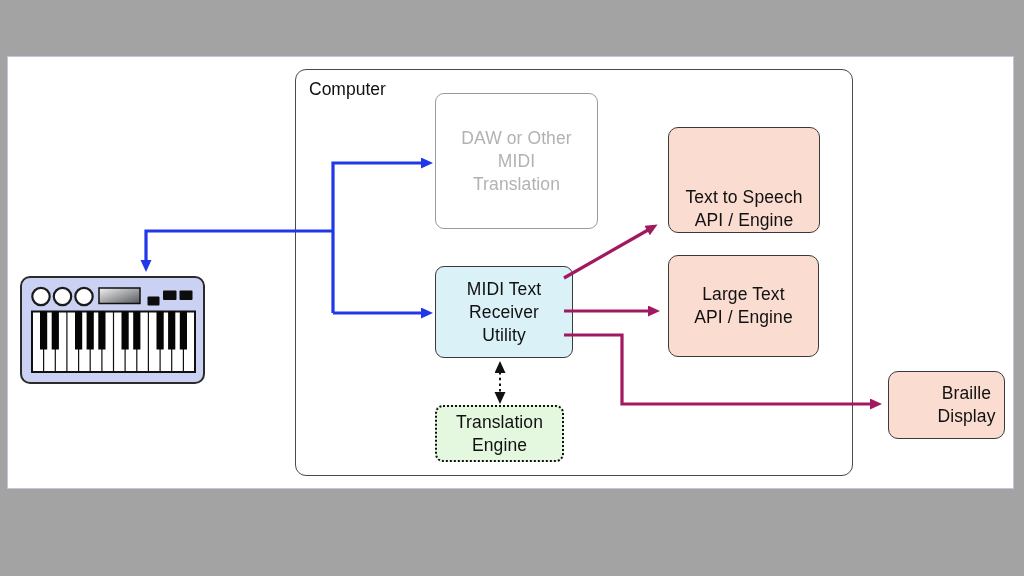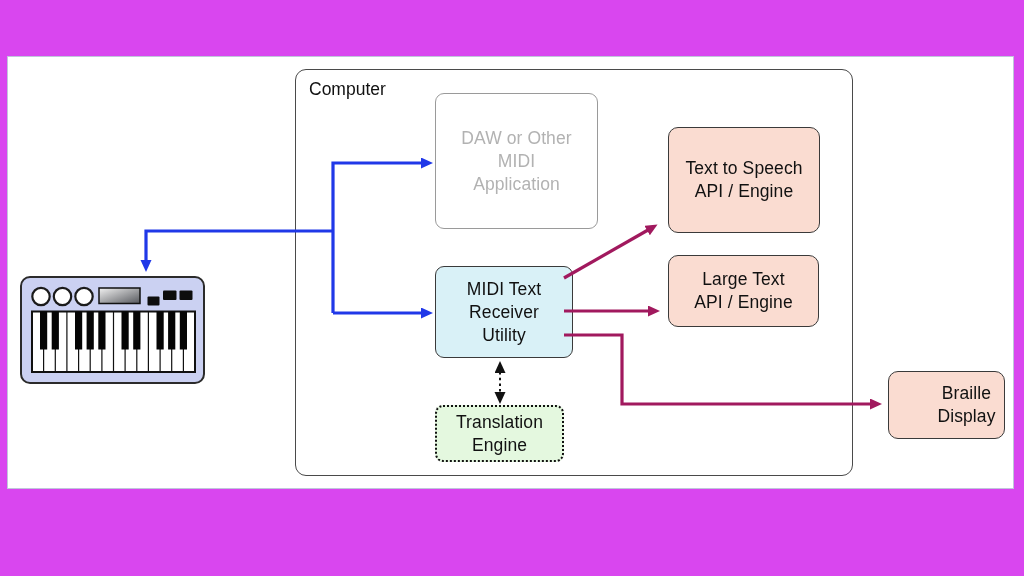--- a/index.html
+++ b/index.html
@@ -25,52 +25,52 @@
     box-sizing:border-box;border:1.6px solid;border-radius:11px;
     background:transparent;
   }
   .computer-label{
     position:absolute;left:13px;top:8px;font-size:17.5px;line-height:22px;
   }
   .daw{left:435px;top:93px;width:163px;height:136px;border-radius:9px;border:1.6px solid;}
   .midi-receiver{left:435px;top:266px;width:138px;height:92px;border-radius:9px;border:1.6px solid;}
   .translation{left:435px;top:405px;width:129px;height:57px;border-radius:8px;border:2px dotted;}
   .tts{left:668px;top:127px;width:152px;height:106px;}
-  .large-text{left:668px;top:255px;width:151px;height:72px;}
+  .large-text{left:668px;top:255px;width:151px;height:102px;}
   .braille{left:888px;top:371px;width:117px;height:68px;}
 </style>
 </head>
 <body>
 
-<div class="stage" style="background: #d946ef;">
+<div class="stage" style="background: #a3a3a3;">
 
   <div class="panel" style="background: rgb(255, 255, 255);"></div>
 
   <div class="computer-frame" style="border-color: rgb(74, 74, 74);">
     <div class="computer-label" style="color: rgb(17, 17, 17);">Computer</div>
   </div>
 
   <div class="node daw" style="background: rgb(255, 255, 255); border-color: rgb(154, 154, 154); color: rgb(178, 178, 178);">
     <span>DAW or Other
 MIDI
-Application</span>
+Translation</span>
   </div>
 
   <div class="node midi-receiver" style="background: rgb(217, 241, 247); border-color: rgb(58, 58, 58); color: rgb(17, 17, 17);">
     <span>MIDI Text
 Receiver
 Utility</span>
   </div>
 
   <div class="node translation" style="background: rgb(228, 248, 223); border-color: rgb(17, 17, 17); color: rgb(17, 17, 17);">
     <span>Translation
 Engine</span>
   </div>
 
-  <div class="node rounded tts" style="background: rgb(250, 220, 209); border-color: rgb(58, 58, 58); color: rgb(17, 17, 17);">
+  <div class="node rounded tts" style="background: rgb(250, 220, 209); border-color: rgb(58, 58, 58); color: rgb(17, 17, 17); align-items: flex-end;">
     <span>Text to Speech
 API / Engine</span>
   </div>
 
   <div class="node rounded large-text" style="background: rgb(250, 220, 209); border-color: rgb(58, 58, 58); color: rgb(17, 17, 17);">
     <span>Large Text
 API / Engine</span>
   </div>
 
   <div class="node rounded braille" style="background: rgb(250, 220, 209); border-color: rgb(58, 58, 58); color: rgb(17, 17, 17); padding-left: 40px;">

